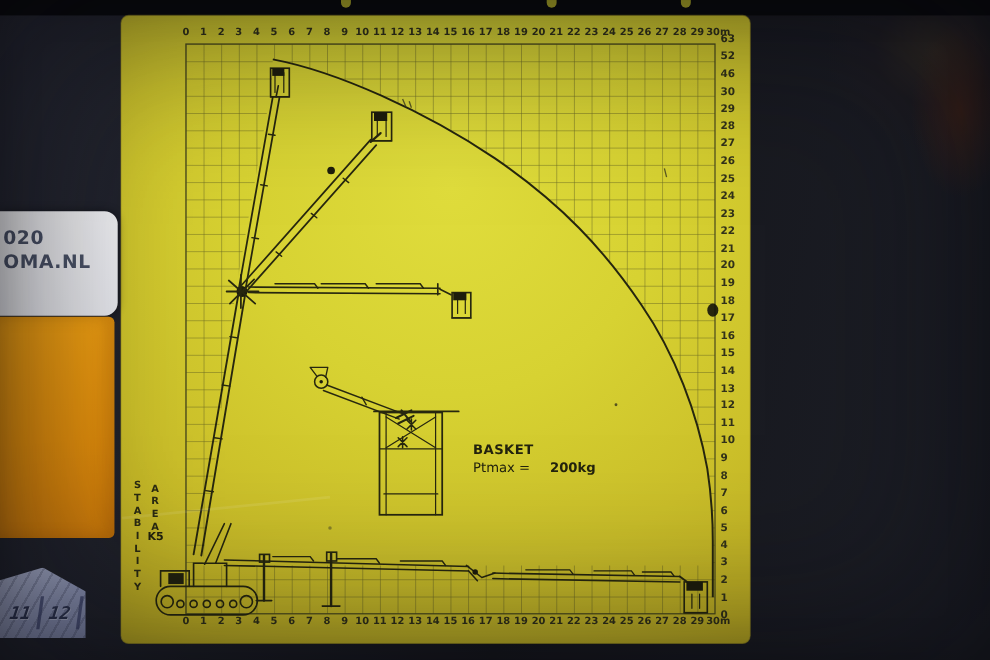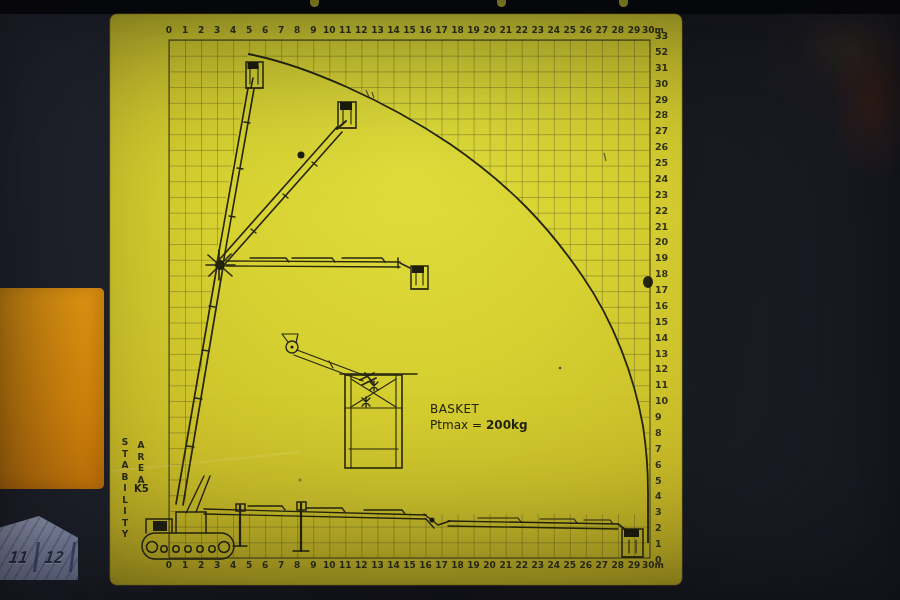--- a/index.html
+++ b/index.html
@@ -21,22 +21,22 @@
   .axis-top,.axis-bottom{position:absolute;left:161px;width:497px;display:flex;
       justify-content:space-between;color:#32321a;font-size:9px;font-weight:bold;}
   .axis-top{top:25px;}
   .axis-bottom{top:560px;}
   .axis-top .tick,.axis-bottom .tick{width:16px;text-align:center;white-space:nowrap;}
   .axis-right{position:absolute;left:655px;top:31px;height:534px;width:24px;display:flex;
       flex-direction:column;justify-content:space-between;color:#32321a;font-size:9.5px;font-weight:bold;}
   .axis-right .tick{height:10px;line-height:10px;}
   
   .basket-note{position:absolute;left:430px;top:401px;color:#23230e;font-size:12px;line-height:16px;}
-  .basket-note .t1{font-weight:400;letter-spacing:.4px;}
-  .pt-prefix{margin-right:4px;}
+  .basket-note .t1{font-weight:700;letter-spacing:.4px;}
+  .pt-prefix{margin-right:18px;}
   .vtext{position:absolute;writing-mode:vertical-rl;text-orientation:upright;
       color:#2c2c12;font-size:9px;font-weight:bold;letter-spacing:1.5px;}
   .stab-word{left:120px;top:437px;}
   .area-word{left:136px;top:440px;}
   .k5{position:absolute;left:134px;top:483px;color:#23230e;font-size:10px;font-weight:bold;}
   
   .white-card{position:absolute;left:0;top:192px;width:107px;height:95px;
       background:linear-gradient(160deg,#f6f6f8,#e9eaef);border-radius:0 12px 12px 0;
       box-shadow:0 0 8px rgba(0,0,0,.45);color:#4b5368;font-weight:bold;font-size:17px;
       letter-spacing:.5px;padding-top:14px;box-sizing:border-box;}
@@ -258,23 +258,23 @@
       <span class="tick">24</span>
       <span class="tick">25</span>
       <span class="tick">26</span>
       <span class="tick">27</span>
       <span class="tick">28</span>
       <span class="tick">29</span>
       <span class="tick">30m</span>
     </div>
   <div class="axis-right">
 
-  <span class="tick">33</span>
+  <span class="tick">63</span>
       <span class="tick">52</span>
-      <span class="tick">31</span>
+      <span class="tick">46</span>
       <span class="tick">30</span>
       <span class="tick">29</span>
       <span class="tick">28</span>
       <span class="tick">27</span>
       <span class="tick">26</span>
       <span class="tick">25</span>
       <span class="tick">24</span>
       <span class="tick">23</span>
       <span class="tick">22</span>
       <span class="tick">21</span>
@@ -303,20 +303,24 @@
 
   <div class="basket-note">
     <div class="t1">BASKET</div>
     <div><span class="pt-prefix">Ptmax =</span><b>200kg</b></div>
   </div>
 
   <div class="vtext stab-word">STABILITY</div>
   <div class="vtext area-word">AREA</div>
   <div class="k5">K5</div>
 
+  <div class="white-card">
+    <div>020</div>
+    <div>OMA.NL</div>
+  </div>
   <div class="orange-card"></div>
 
   <div class="emboss">
     <div class="row">
       <span>11</span>
       <i class="bar"></i>
       <span>12</span>
       <i class="bar"></i>
     </div>
   </div>

